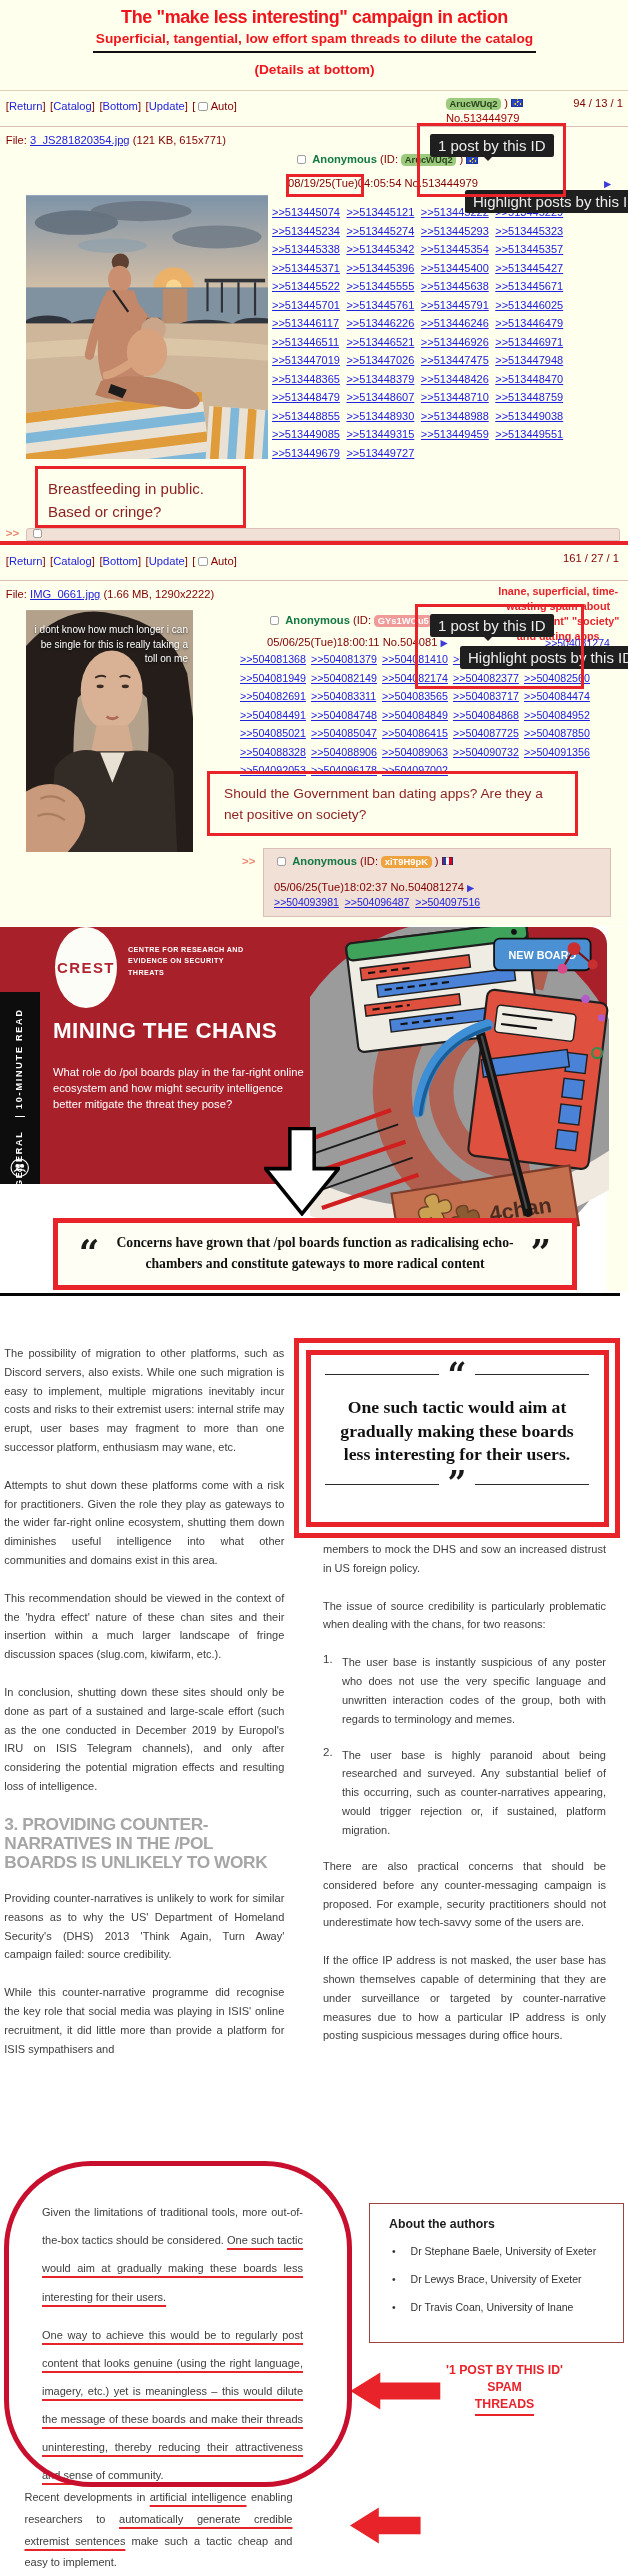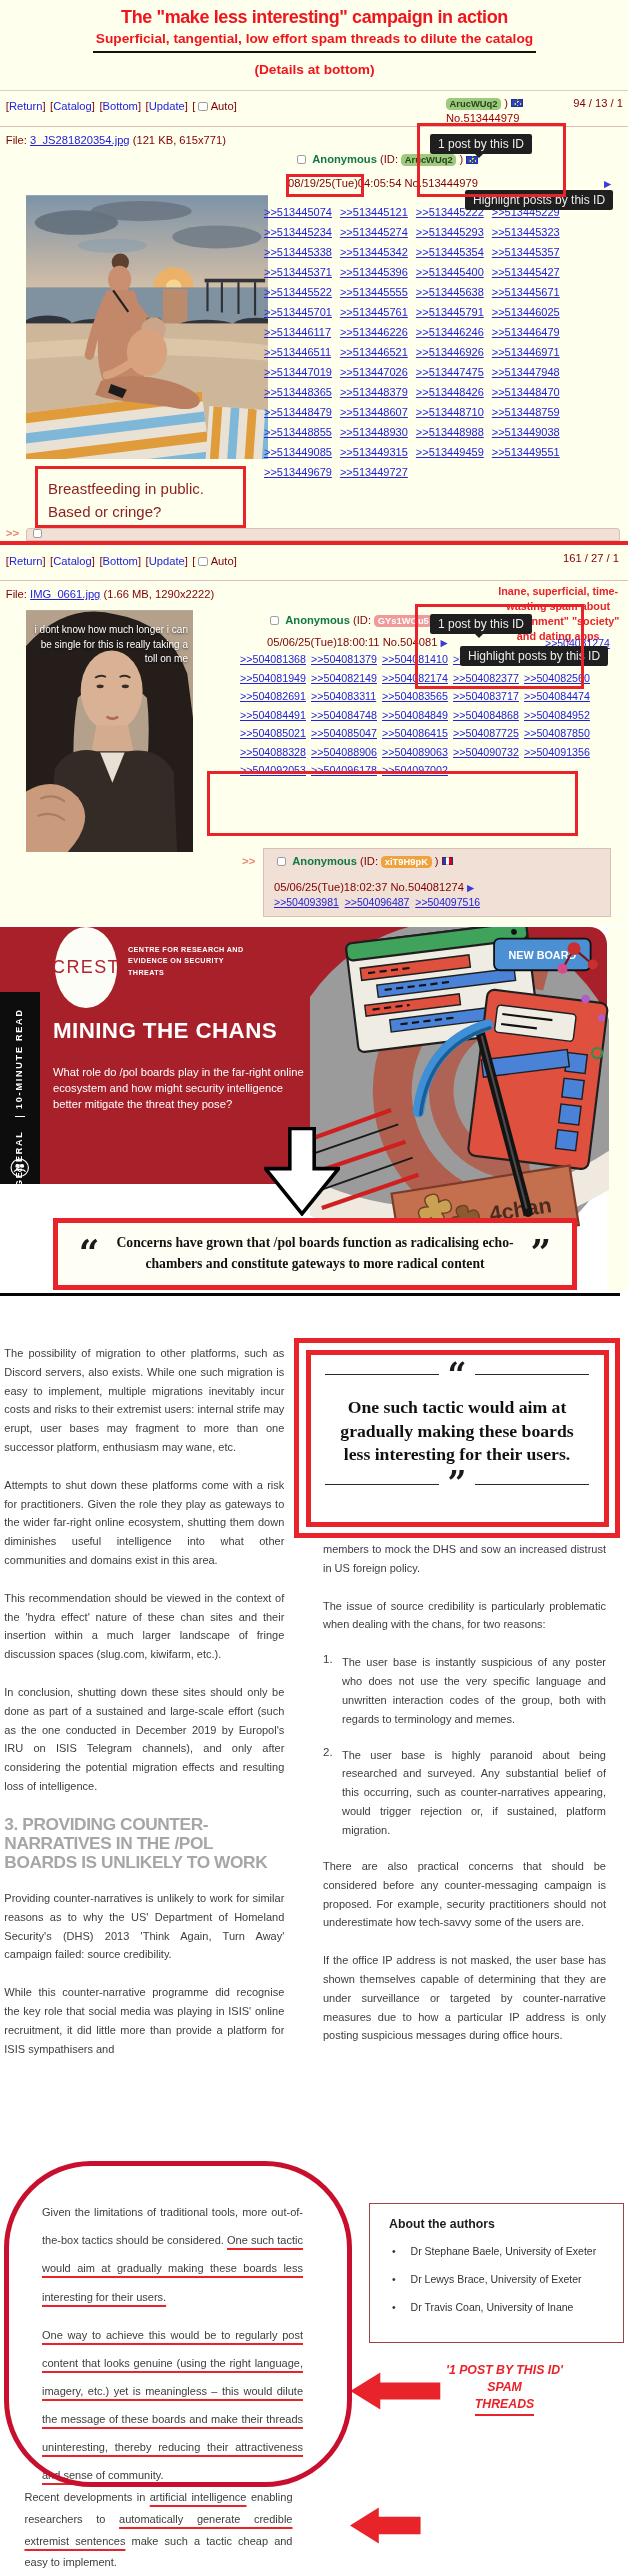--- a/index.html
+++ b/index.html
@@ -29,34 +29,34 @@
   .pill-green { background:#9ccb7d; color:#29421c; }
   .pill-pink  { background:#f09a9a; color:#fff; }
   .pill-orange{ background:#efa33f; color:#fff; }
   .flag { display:inline-block; width:11.5px; height:8px; vertical-align:-0.7px; border:0.7px solid rgba(0,0,0,.25);}
   .flag-eu { background:#2844c8; background-image:radial-gradient(circle 0.9px at 5.8px 1.8px,#ffd700 0.8px,transparent 0.9px),radial-gradient(circle 0.9px at 3.2px 4px,#ffd700 0.8px,transparent 0.9px),radial-gradient(circle 0.9px at 8.3px 4px,#ffd700 0.8px,transparent 0.9px),radial-gradient(circle 0.9px at 5.8px 6.1px,#ffd700 0.8px,transparent 0.9px);}
   .flag-us { background:repeating-linear-gradient(#c02 0 1.1px,#fff 1.1px 2.2px); position:relative;}
   .flag-us::after { content:""; position:absolute; left:0; top:0; width:5px; height:4.3px; background:#223a8c;}
   .flag-fr { background:linear-gradient(90deg,#2244aa 0 33%,#fff 33% 66%,#d02 66%);}
   .ql { color:#2222dd; text-decoration:underline; cursor:pointer; white-space:nowrap;}
   .qgrid { display:grid; column-gap:6.5px; row-gap:6.5px; }
-  .tip { position:absolute; background:#1f1f1f; color:#ececec; font-size:12px; padding:2.9px 8px; border-radius:2.2px; white-space:nowrap; z-index:8;}
+  .tip { position:absolute; background:#1f1f1f; color:#ececec; font-size:15px; padding:2.9px 8px; border-radius:2.2px; white-space:nowrap; z-index:8;}
   .tip-caret::after { content:""; position:absolute; left:44%; bottom:-4.3px; border:4.3px solid transparent; border-top-color:#1f1f1f; border-bottom:0;}
   .rbox { border:3.6px solid #e8232a; z-index:9; pointer-events:none;}
   .annot { color:#8a1f1f; }
   .playbtn { color:#3b3bd8; font-size:9.4px; }
   .sidenote { color:#e8232a; font-weight:bold; font-size:10.8px; text-align:center; line-height:1.38;}
   .reply-box { background:#f0e0d6; border:0.7px solid #d9bfb7; }
   .bquote-arrows { color:#e88a72; font-weight:bold; font-size:11.5px;}
   .overlaytext { position:absolute; color:#fff; font-size:10px; text-align:right; line-height:1.45; text-shadow:0 0.7px 2.2px rgba(0,0,0,.7); }
 
   
   .bancard { background:#a8202a; border-radius:0 17.3px 17.3px 0; }
   .crest-oval { background:#fdfdf8; border-radius:50%; display:flex; align-items:center; justify-content:center; }
-  .crest-word { color:#b02430; font-weight:normal; font-size:18px; letter-spacing:1.4px; }
+  .crest-word { color:#b02430; font-weight:bold; font-size:15px; letter-spacing:1.4px; }
   .org-txt { color:#fff; font-size:7.2px; font-weight:bold; letter-spacing:0.4px; line-height:1.55; }
   .ban-title { color:#fff; font-size:22.4px; font-weight:bold; letter-spacing:0.4px;}
   .ban-sub { color:#fff; font-size:11.2px; line-height:1.42; }
   .sidebar { background:#0d0d0d; }
   .vtext { writing-mode:vertical-rl; transform:rotate(180deg); color:#fff; font-weight:bold; letter-spacing:1.8px; font-size:9px; }
   .newboard-txt { fill:#fff; font-weight:bold; font-size:15px; font-family:"Liberation Sans",sans-serif;}
 
   
   .q1box { border:5px solid #e8232a; background:#fffef4; display:flex; align-items:center; justify-content:center; gap:11.5px; padding:5.8px 13px; z-index:6;}
   .qmark { font-family:"DejaVu Serif", serif; font-weight:bold; color:#1a1a1a; font-size:36px; line-height:.6; }
@@ -188,21 +188,21 @@
       <span class="pill pill-green">ArucWUq2</span>
       <span>)</span>
       <span class="flag flag-eu"></span>
     </div>
     <div class="abs" style="left:288px;top:86px;white-space:nowrap;">
       <span>08/19/25(Tue)04:05:54</span>
       <span>No.513444979</span>
     </div>
     <span class="abs playbtn" style="left:604px;top:87px;">▶</span>
 
-    <div class="abs qgrid" style="left:264px;top:115px;grid-template-columns:repeat(4,max-content);font-size:11px;gap:8px;">
+    <div class="abs qgrid" style="left:272px;top:115px;grid-template-columns:repeat(4,max-content);font-size:11px;">
         <span class="ql">&gt;&gt;513445074</span>
         <span class="ql">&gt;&gt;513445121</span>
         <span class="ql">&gt;&gt;513445222</span>
         <span class="ql">&gt;&gt;513445229</span>
         <span class="ql">&gt;&gt;513445234</span>
         <span class="ql">&gt;&gt;513445274</span>
         <span class="ql">&gt;&gt;513445293</span>
         <span class="ql">&gt;&gt;513445323</span>
         <span class="ql">&gt;&gt;513445338</span>
         <span class="ql">&gt;&gt;513445342</span>
@@ -348,20 +348,21 @@
         <span class="ql">&gt;&gt;504092053</span>
         <span class="ql">&gt;&gt;504096178</span>
         <span class="ql">&gt;&gt;504097002</span>
       </div>
 
     <div class="abs rbox" style="left:415px;top:59px;width:169px;height:85px;"></div>
     <div class="tip tip-caret" style="left:430px;top:69px;">1 post by this ID</div>
     <div class="tip" style="left:460px;top:101px;">Highlight posts by this ID</div>
 
     <div class="abs rbox" style="left:207px;top:226px;width:371px;height:65px;"></div>
+    <div class="abs annot" style="left:224px;top:238px;width:332px;font-size:13.7px;line-height:1.55;">Should the Government ban dating apps? Are they a net positive on society?</div>
 
     <span class="abs bquote-arrows" style="left:242px;top:310px;">&gt;&gt;</span>
     <div class="abs reply-box" style="left:263px;top:303px;width:348px;height:69px;padding:5.8px 10px;">
       <div>
         <span class="cb"></span>
         <span class="postername">Anonymous</span>
         <span>(ID:</span>
         <span class="pill pill-orange">xiT9H9pK</span>
         <span>)</span>
         <span class="flag flag-fr"></span>
@@ -528,21 +529,21 @@
       <div class="authors-list">
           <span>Dr Stephane Baele, University of Exeter</span>
           <span>Dr Lewys Brace, University of Exeter</span>
           <span>Dr Travis Coan, University of Inane</span>
         </div>
     </div>
 
     <svg class="abs" style="left:350px;top:1075px;" width="92" height="40" viewBox="0 0 128 56">
       <polygon points="0,28 42,2 42,16 126,16 126,40 42,40 42,54" fill="#e8232a"></polygon>
     </svg>
-    <div class="abs spamtxt" style="left:444px;top:1066px;width:121px;font-style:italic;">
+    <div class="abs spamtxt" style="left:444px;top:1066px;width:121px;">
       <span>'1 POST BY THIS ID' SPAM</span><br>
       <span class="spam-u">THREADS</span>
     </div>
 
     <div class="abs finalp" style="left:24.5px;top:1191px;width:268px;">
       <span>Recent developments in </span><span class="rl">artificial intelligence</span><span> enabling researchers to </span><span class="rl">automatically generate credible extremist sentences</span><span> make such a tactic cheap and easy to implement.</span>
     </div>
     <svg class="abs" style="left:350px;top:1210px;" width="72" height="39" viewBox="0 0 100 54">
       <polygon points="0,27 40,2 40,15 98,15 98,39 40,39 40,52" fill="#e8232a"></polygon>
     </svg>

